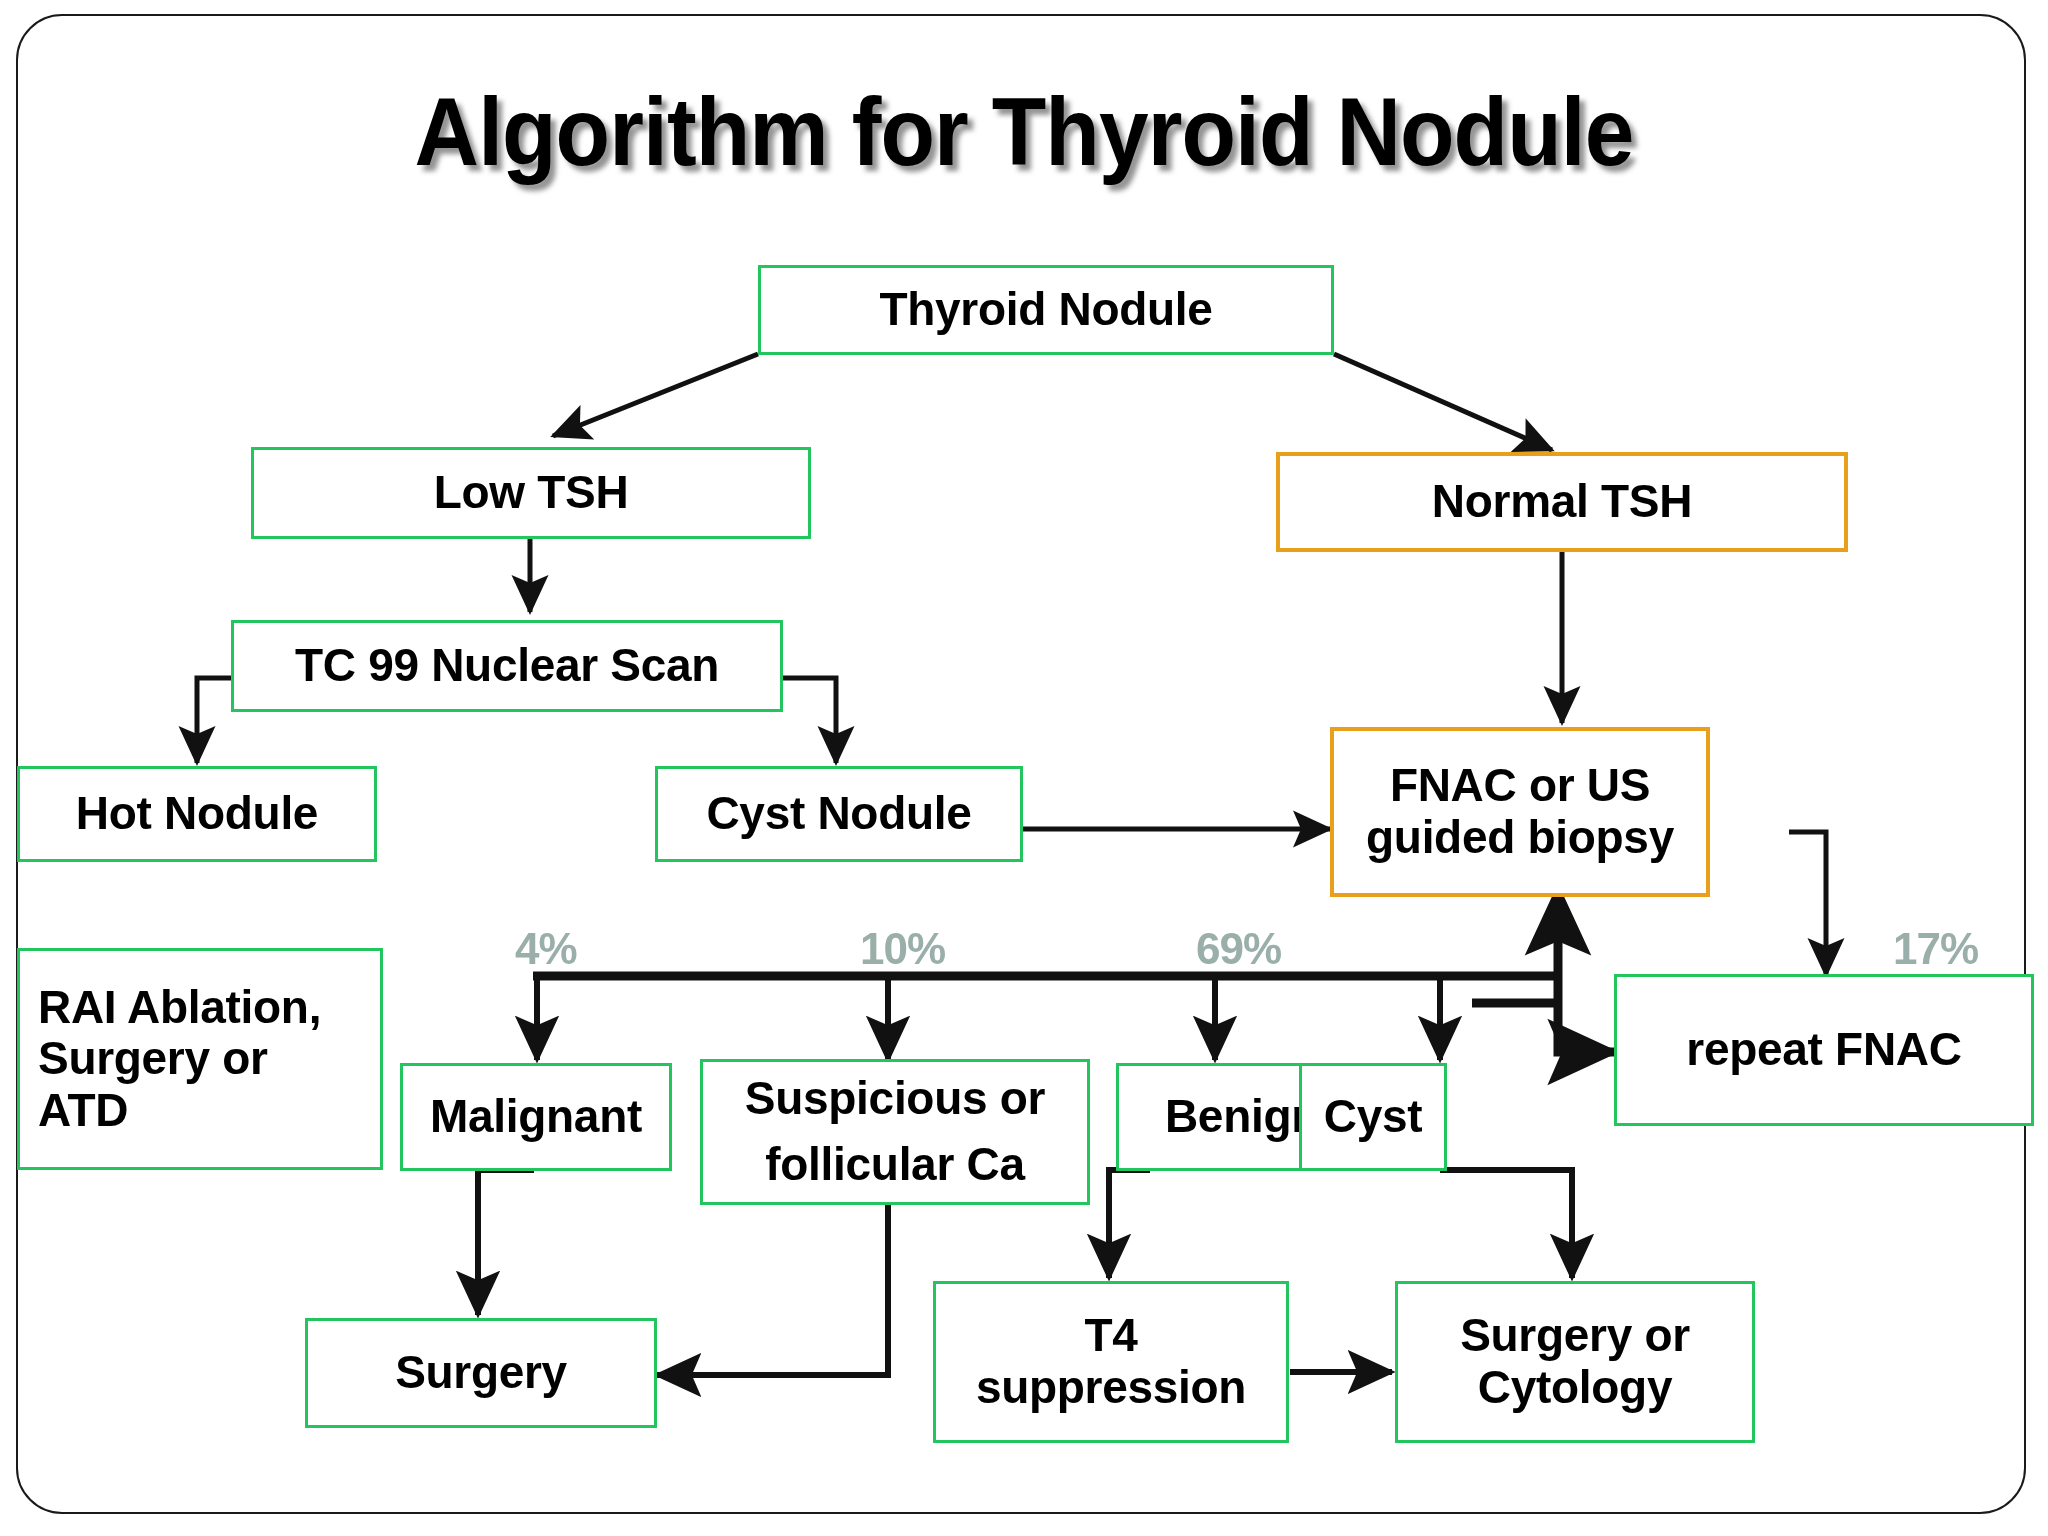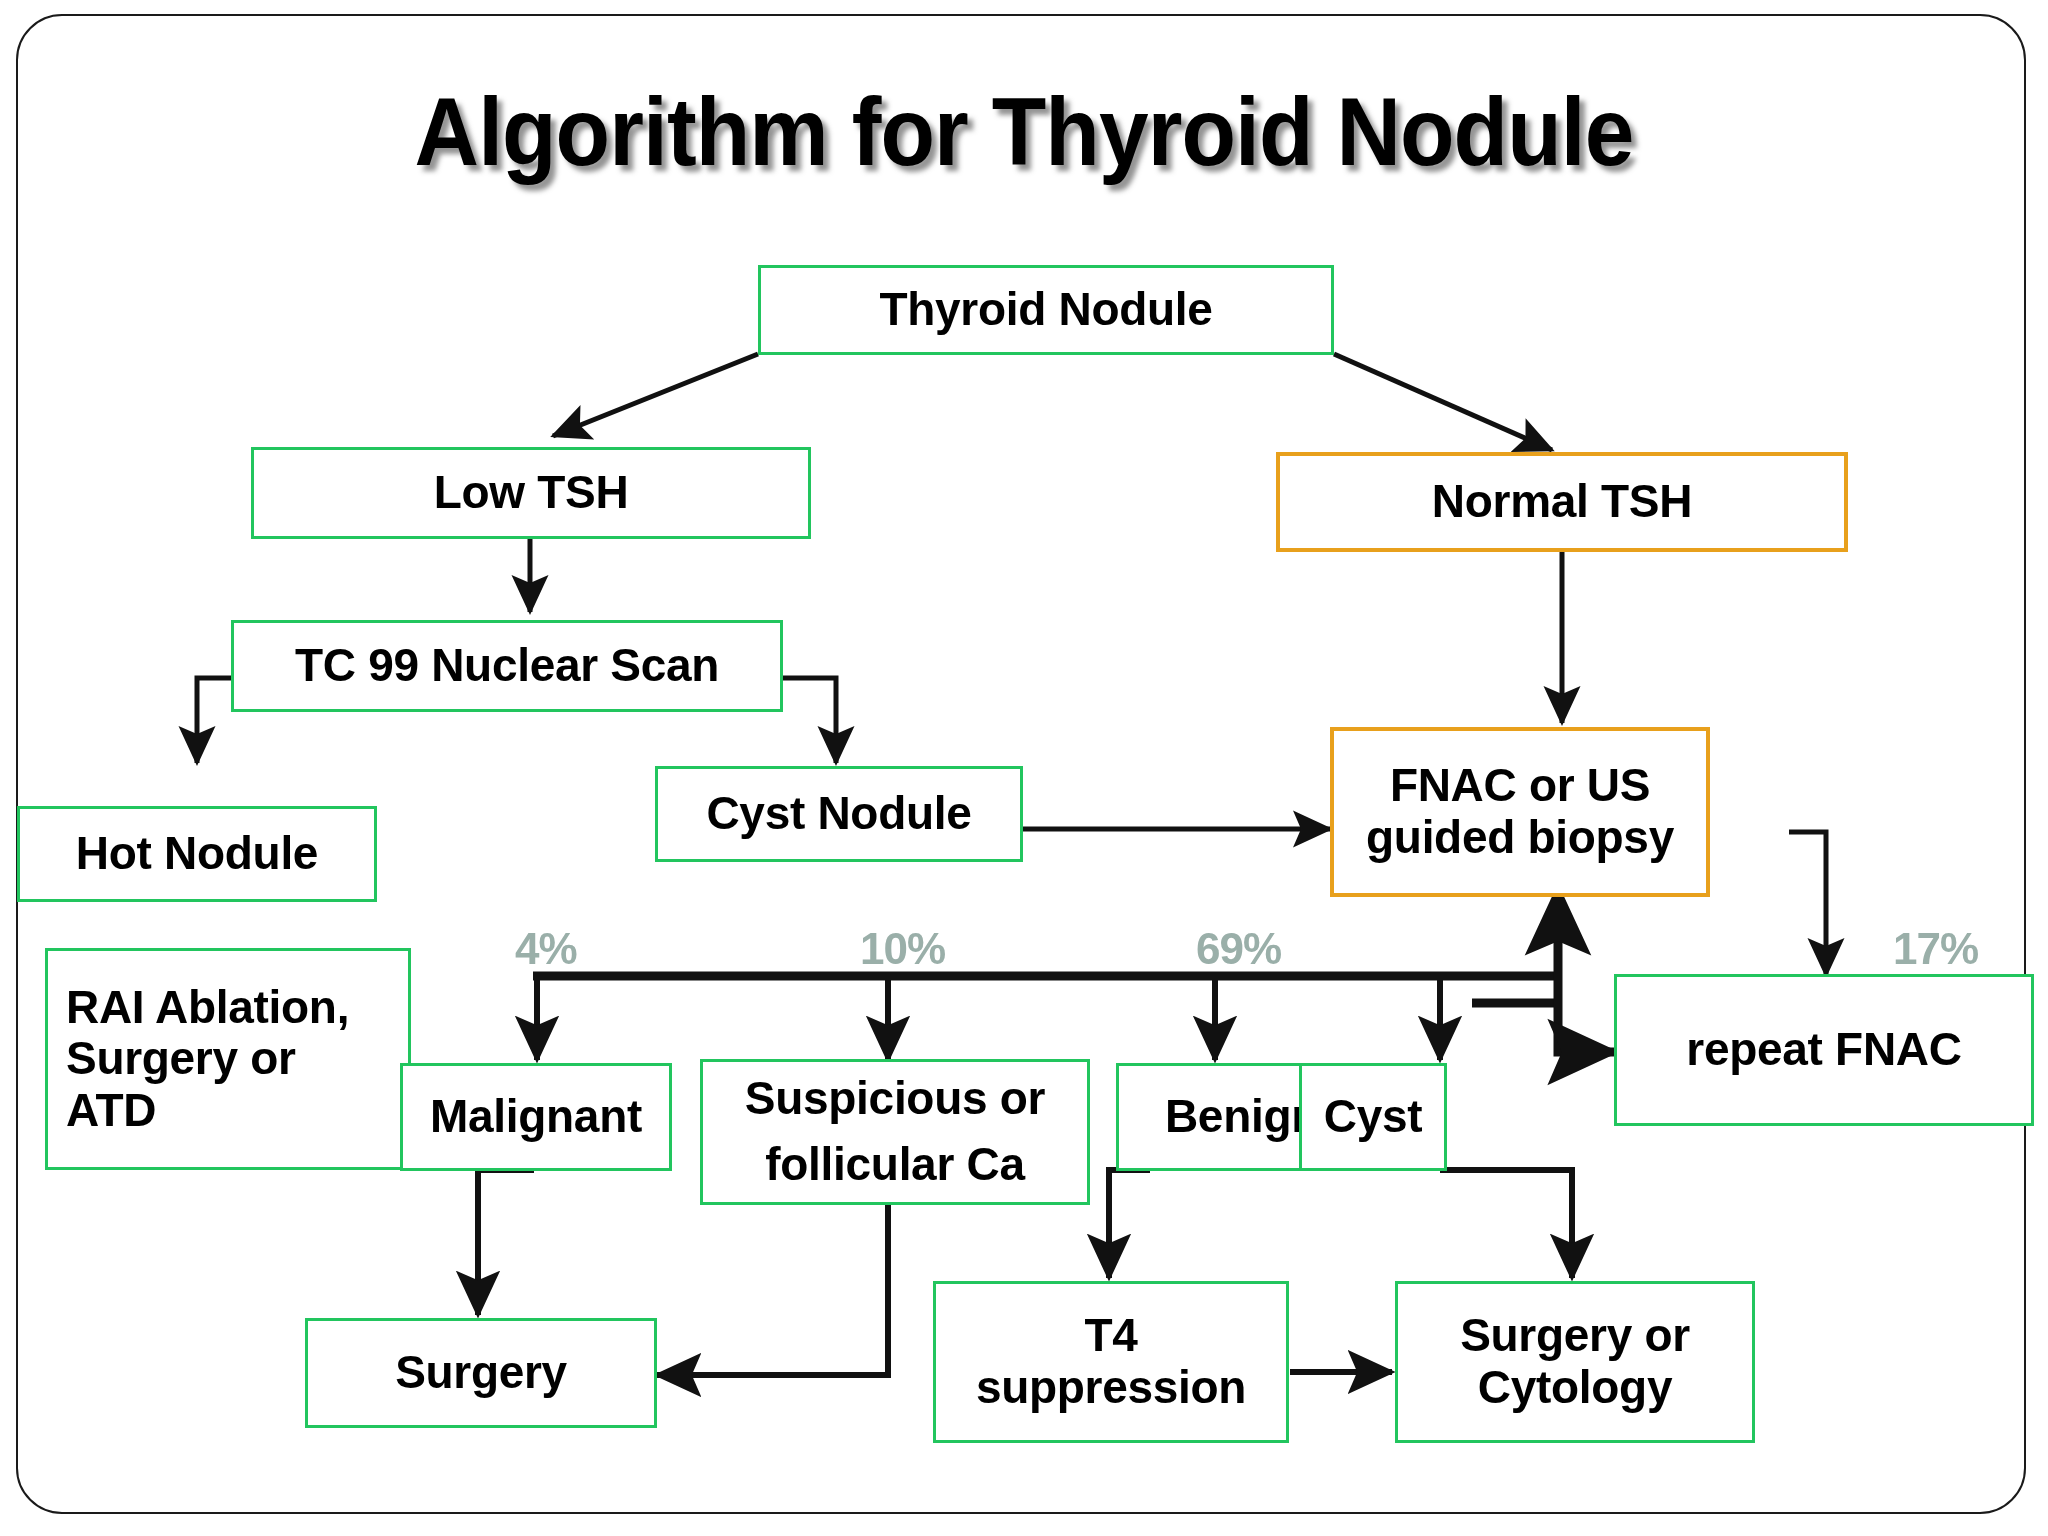--- a/index.html
+++ b/index.html
@@ -74,21 +74,20 @@
     z-index: 5;
   }
   .node.accent {
     border-color: #e8a01c;
     border-width: 4px;
   }
   .node.leftalign {
     justify-content: flex-start;
     text-align: left;
     padding-left: 18px;
-    margin-left: 28px;
   }
   .pct {
     position: absolute;
     color: #9aafa9;
     font-family: "Liberation Sans Narrow", "Liberation Sans", sans-serif;
     font-weight: bold;
     font-size: 44px;
     letter-spacing: -1px;
     z-index: 6;
     white-space: nowrap;
@@ -165,21 +164,21 @@
   </div>
 
   <div class="node" style="left:251px; top:447px; width:560px; height:92px; font-size:46px;">
     <span>Low TSH</span>
   </div>
 
   <div class="node" style="left:231px; top:620px; width:552px; height:92px; font-size:46px;">
     <span>TC 99 Nuclear  Scan</span>
   </div>
 
-  <div class="node" style="left:17px; top:766px; width:360px; height:96px; font-size:46px;margin-top:40px;">
+  <div class="node" style="left:17px; top:766px; width:360px; height:96px; font-size:46px;">
     <span>Hot Nodule</span>
   </div>
 
   <div class="node" style="left:655px; top:766px; width:368px; height:96px; font-size:46px;">
     <span>Cyst Nodule</span>
   </div>
 
   <div class="node accent" style="left:1330px; top:727px; width:380px; height:170px; font-size:46px; flex-direction:column;">
     <span>FNAC or US</span>
     <span>guided biopsy</span>

